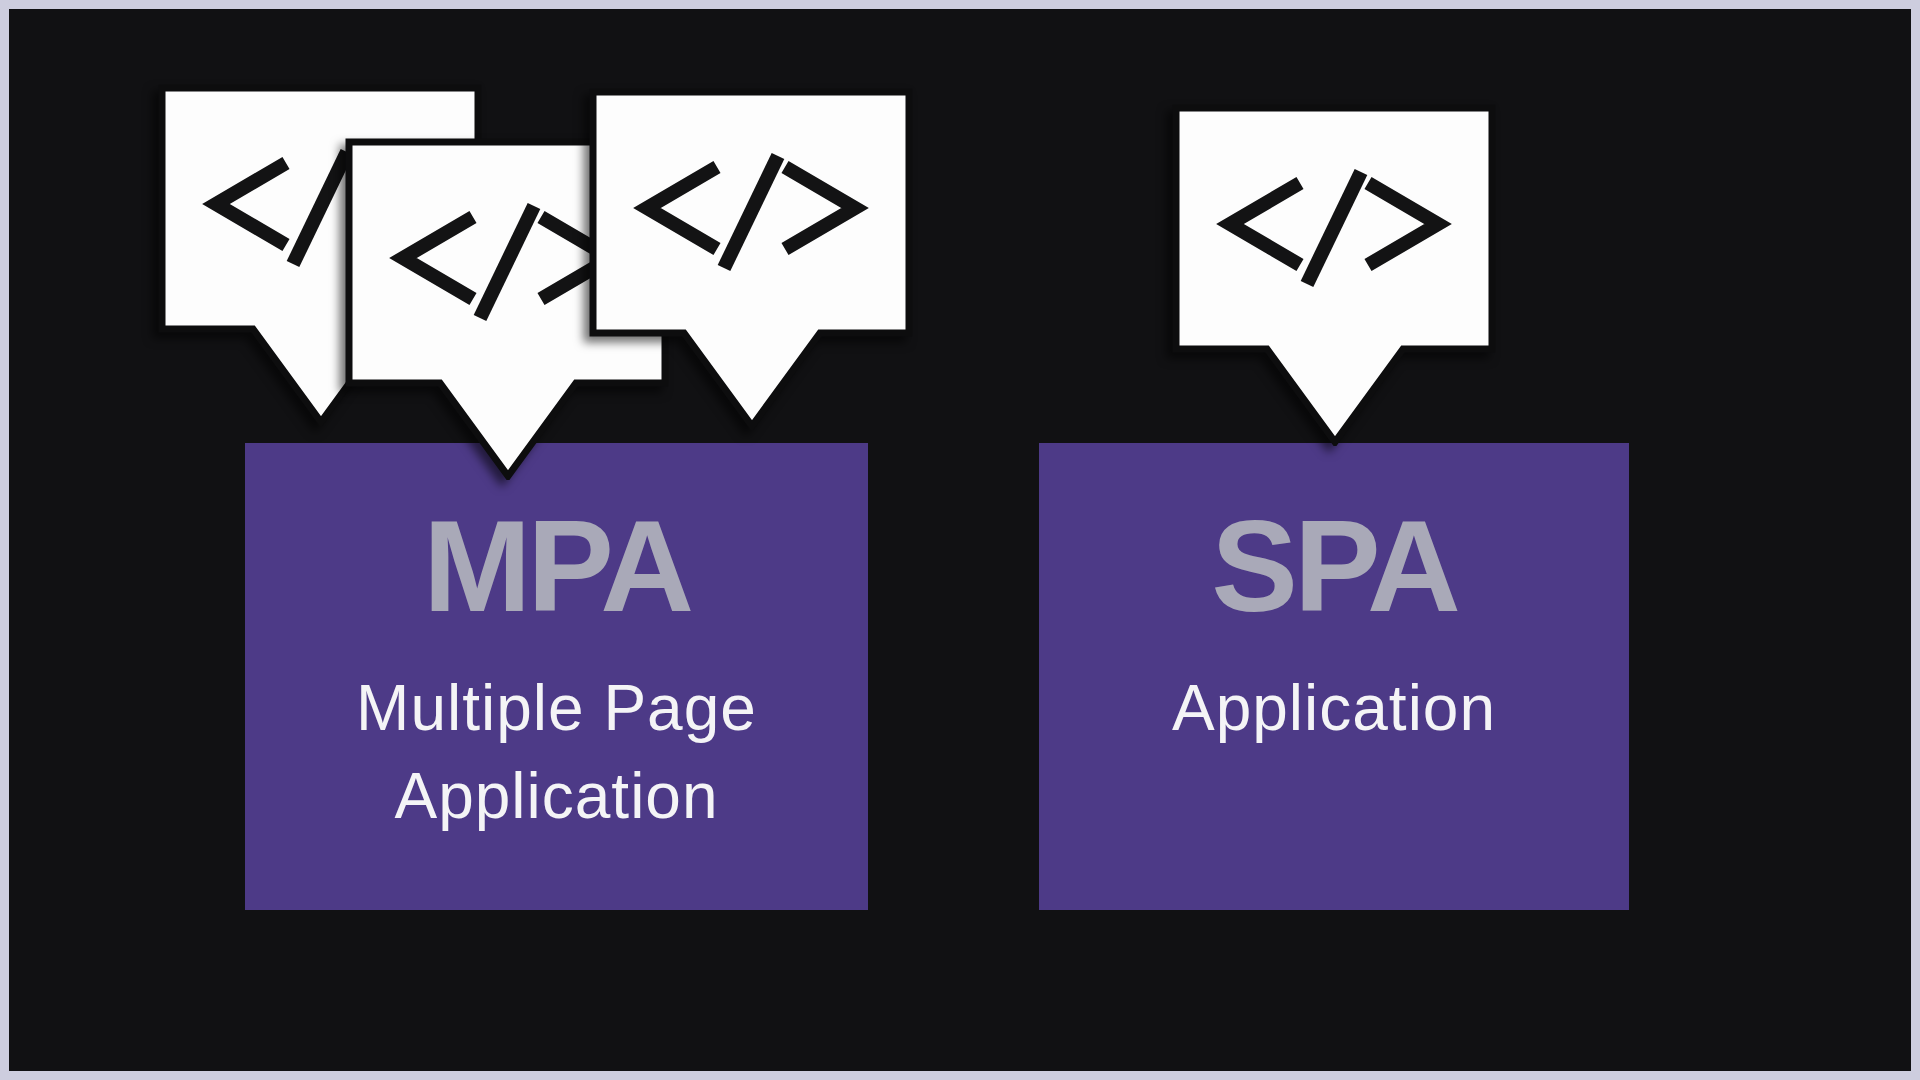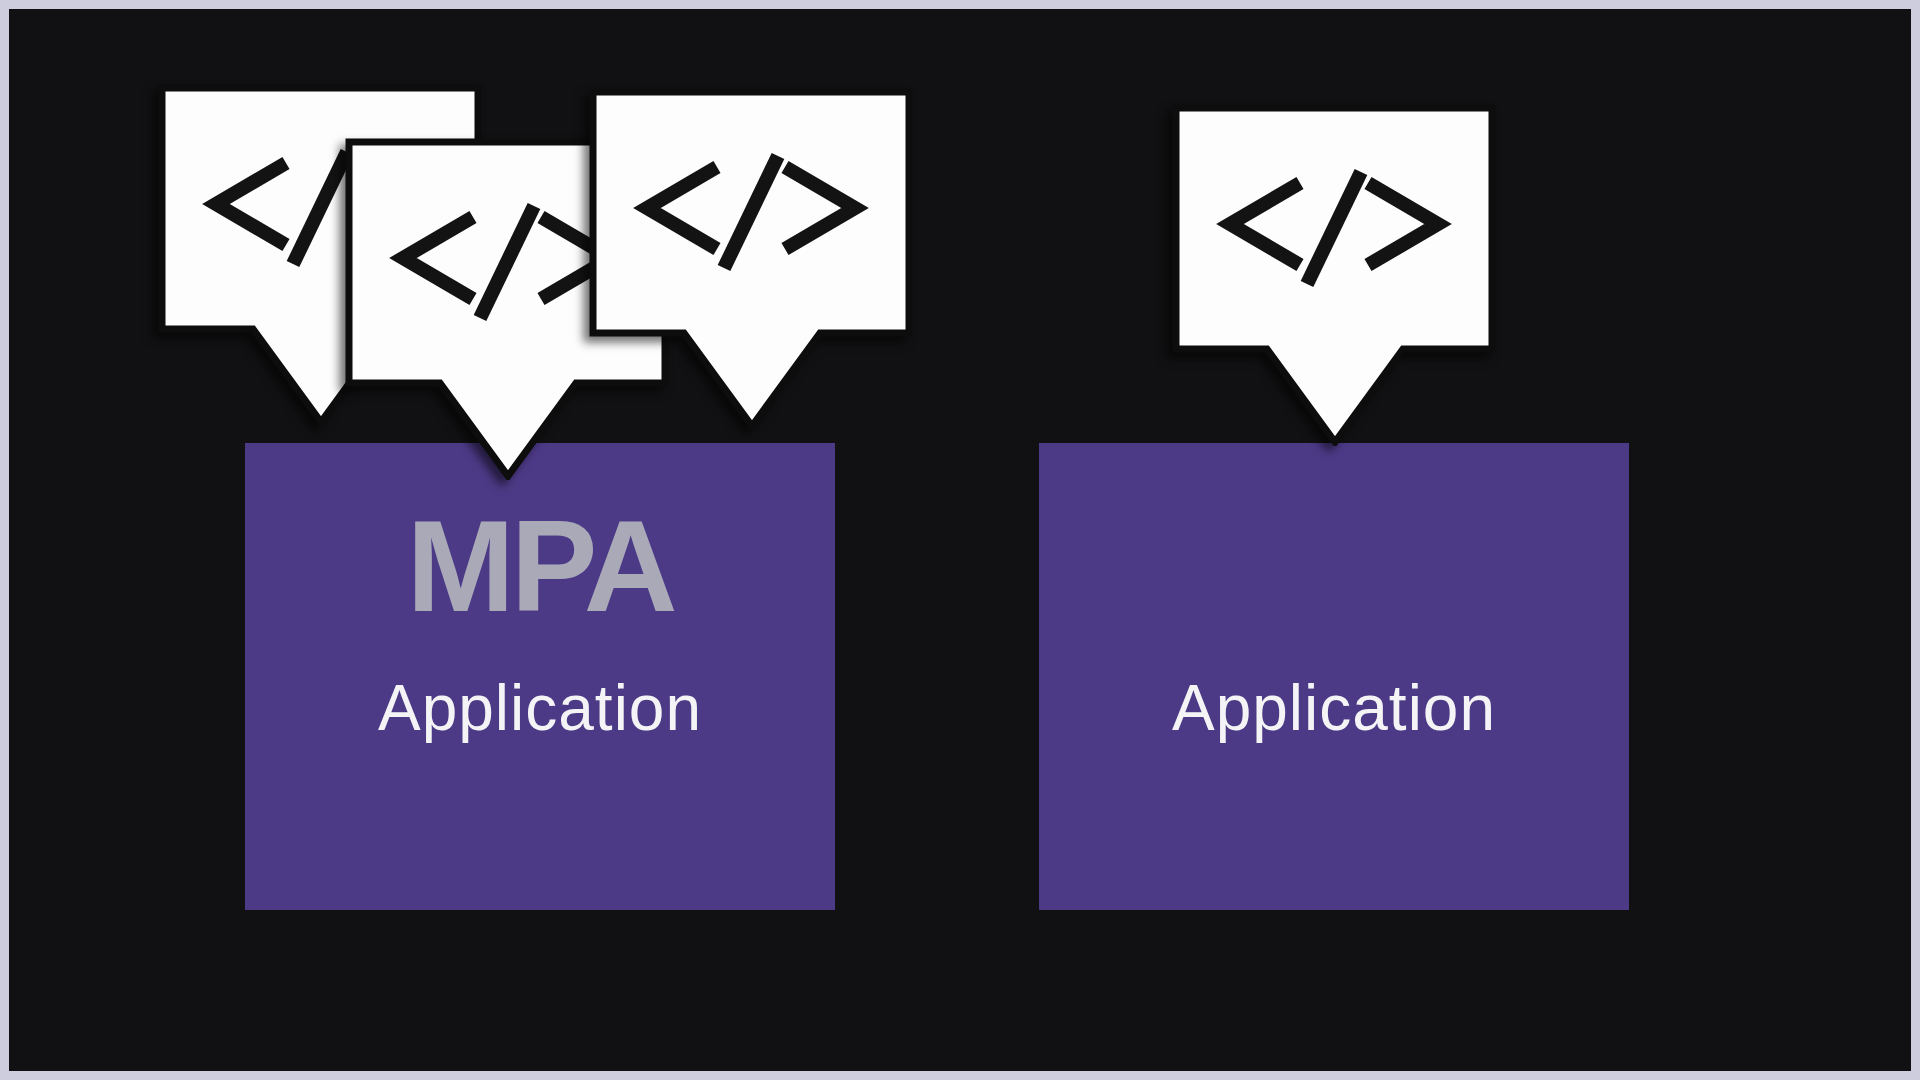--- a/index.html
+++ b/index.html
@@ -21,21 +21,21 @@
     box-sizing:border-box;
     overflow:hidden;
     font-family:"Liberation Sans","DejaVu Sans",sans-serif;
   }
   .app-box{
     position:absolute;
     width:590px;height:467px;
     background:var(--box-color);
     text-align:center;
   }
-  .app-box.mpa{left:236px;top:434px;} 
+  .app-box.mpa{left:236px;top:434px;padding-left:33px;} 
   .app-box.spa{left:1030px;top:434px;}
   .abbr{
     position:absolute;top:58px;left:0;right:0;
     font-size:130px;font-weight:700;line-height:1;
     letter-spacing:-4px;
     color:var(--abbr-color);
   }
   .full-name{
     position:absolute;top:222px;left:0;right:0;
     font-size:64px;font-weight:200;line-height:1.37;
@@ -69,25 +69,27 @@
           <line x1="185" y1="64" x2="131" y2="176"></line>
           <polyline points="192,75 262,116 192,157"></polyline>
         </g>
       </g>
     </defs>
   </svg>
 
   <div class="app-box mpa">
     <div class="abbr">MPA</div>
     <div class="full-name">
+      <span>Multiple Page</span>
       <span>Application</span>
     </div>
   </div>
 
   <div class="app-box spa">
+    <div class="abbr">SPA</div>
     <div class="full-name">
       <span>Application</span>
     </div>
   </div>
 
   <svg class="bubble mpa-1" viewBox="-4 -4 324 342" role="img" aria-label="code page">
     <use href="#code-bubble"></use>
   </svg>
   <svg class="bubble mpa-2" viewBox="-4 -4 324 342" role="img" aria-label="code page">
     <use href="#code-bubble"></use>

